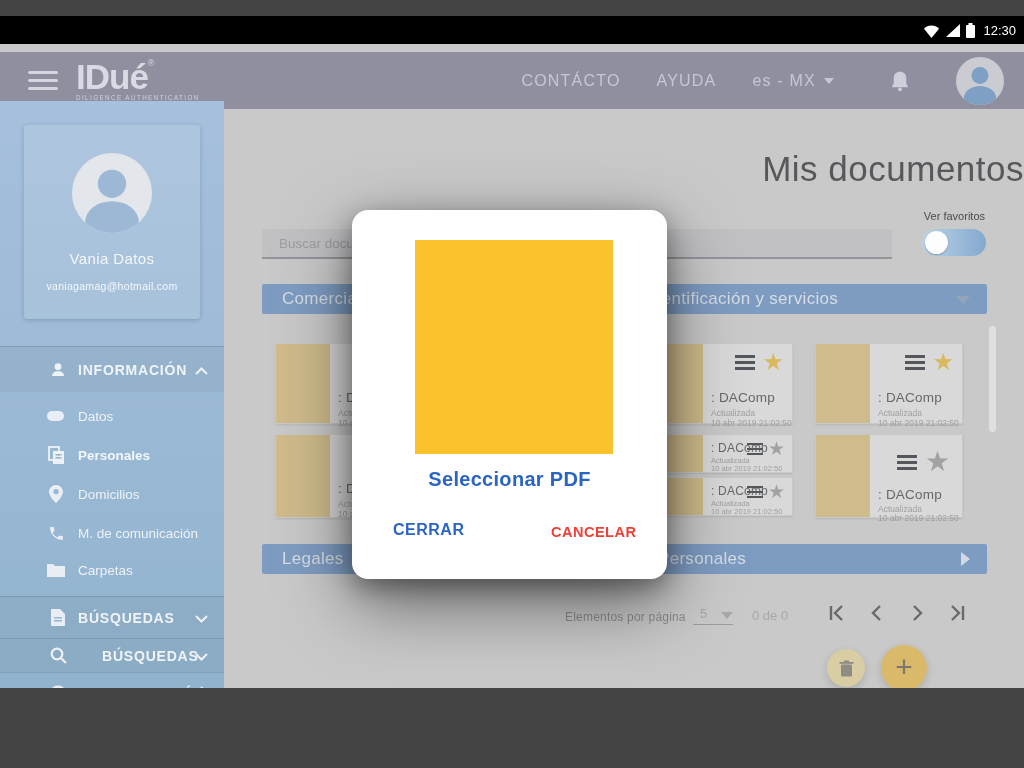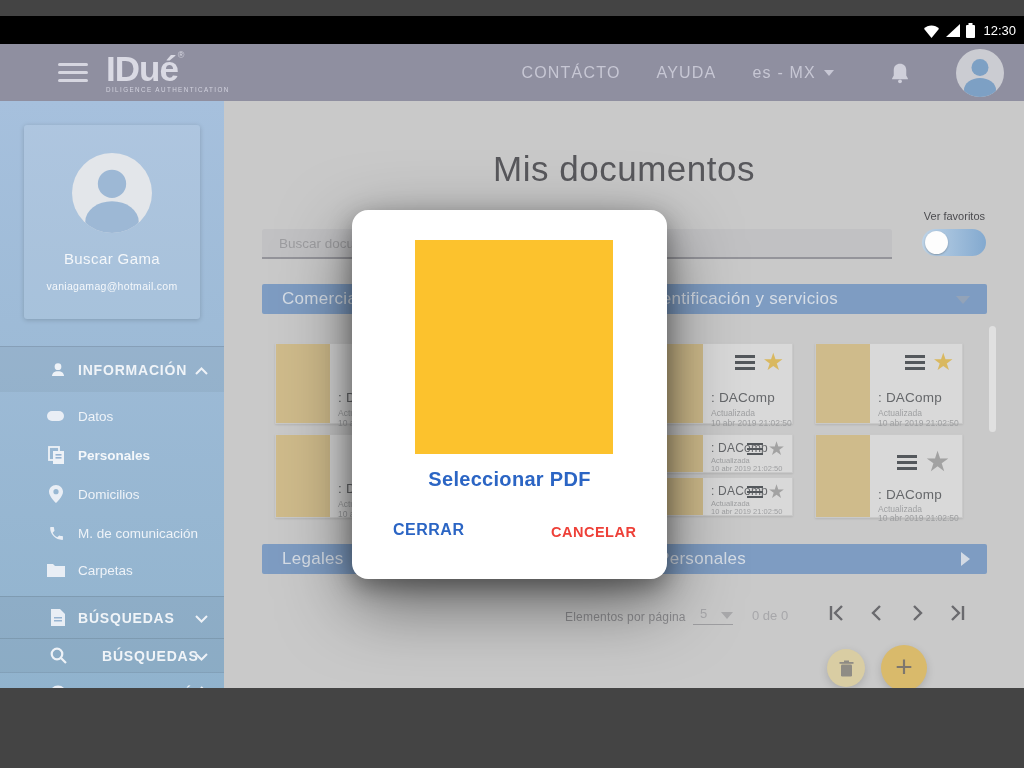--- a/index.html
+++ b/index.html
@@ -5,22 +5,22 @@
   * { margin:0; padding:0; box-sizing:border-box; }
   body { background:#444; font-family:"Liberation Sans", sans-serif; }
   #screen { position:relative; width:1024px; height:672px; overflow:hidden; background:#c9c9c9; margin:16px auto; }
 
   
   .statusbar { position:absolute; left:0; top:0; width:1024px; height:28px; background:#000;
     display:flex; align-items:center; justify-content:flex-end; gap:6px; padding-right:8px; }
   .statusbar .time { color:#fff; font-size:13px; margin-left:2px; }
 
   
-  .appbar { position:absolute; left:0; top:28px; width:1024px; height:57px; background:#8f8fa0;
-    display:flex; align-items:center;padding-left:30px; }
+  .appbar { position:absolute; left:0; top:36px; width:1024px; height:57px; background:#8f8fa0;
+    display:flex; align-items:center; }
   .hamburger { width:30px; margin-left:28px; cursor:pointer; }
   .hamburger i { display:block; width:30px; height:3.5px; background:#d6d6e0; border-radius:2px; margin:4.5px 0; }
   .logo-block { margin-left:18px; line-height:1; }
   .logo-main { font-size:35px; font-weight:700; color:#dadae4; letter-spacing:-1px; }
   .logo-reg { font-size:9px; color:#dadae4; vertical-align:top; }
   .logo-tag { font-size:6.3px; letter-spacing:1.4px; color:#d2d2de; margin-top:1px; }
   .appbar-spacer { flex:1; }
   .appbar-link { color:#c7c7d4; font-size:16px; letter-spacing:1.2px; cursor:pointer; }
   .locale { display:flex; align-items:center; gap:8px; cursor:pointer; }
   .tri-down-sm { width:0; height:0; border-left:5px solid transparent; border-right:5px solid transparent; border-top:6px solid #c7c7d4; }
@@ -43,21 +43,21 @@
   .side-caret { position:absolute; right:16px; }
   .row-info { top:245px; height:46px; background:rgba(0,0,0,0.045); border-top:1px solid rgba(0,0,0,0.10); }
   .row-datos{top:296px;height:38px} .row-docs{top:335px;height:38px;font-weight:700;color:#f4f7fa}
   .row-domi{top:374px;height:38px} .row-com{top:413px;height:38px} .row-carp{top:450px;height:38px}
   .row-tram { top:495px; height:42px; background:rgba(0,0,0,0.04); border-top:1px solid rgba(0,0,0,0.10); }
   .row-busq { top:537px; height:34px; background:rgba(0,0,0,0.04); border-top:1px solid rgba(0,0,0,0.10);gap:24px; }
   .row-cerr { top:571px; height:42px; border-top:1px solid rgba(0,0,0,0.10); }
 
   
   .main { position:absolute; left:224px; top:85px; width:800px; height:635px; }
-  .page-title { position:absolute; left:0; top:48px; width:800px; text-align:center;
+  .page-title { position:absolute; left:0; top:48px; width:800px; text-align:right;
     font-size:35px; color:#58585c; letter-spacing:0.5px; }
   .search { position:absolute; left:38px; top:128px; width:630px; height:30px;
     background:#c1c1c3; border:0; border-bottom:2px solid #94949a; border-radius:3px 3px 0 0;
     padding:0 17px; font-size:13.5px; color:#77787a; font-family:"Liberation Sans",sans-serif; outline:none; }
   .search::placeholder { color:#9d9da0; }
   .fav-label { position:absolute; right:39px; top:109px; font-size:11px; color:#4b4b4f; }
   .toggle { position:absolute; left:698px; top:128px; width:64px; height:27px; border-radius:14px;
     background:linear-gradient(90deg,#bdd3e7,#83a9cf); cursor:pointer; }
   .toggle .knob { position:absolute; left:3px; top:2px; width:23px; height:23px; border-radius:50%;
     background:#fdfdfd; box-shadow:0 1px 2px rgba(0,0,0,0.25); }
@@ -187,21 +187,21 @@
             <clipPath id="avp">
               <circle cx="24" cy="24" r="24"></circle>
             </clipPath>
           </defs>
         <circle cx="24" cy="24" r="24" fill="#e3e6ea"></circle>
         <g clip-path="url(#avp)" fill="#9db8d5">
             <circle cx="24" cy="18.5" r="8.5"></circle>
             <ellipse cx="24" cy="41" rx="16" ry="12"></ellipse>
           </g>
       </svg>
-      <div class="profile-name">Buscar Gama</div>
+      <div class="profile-name">Vania Datos</div>
       <div class="profile-email">vaniagamag@hotmail.com</div>
     </div>
 
     <div class="side-row side-section row-info">
       <span class="side-icon">
         <svg width="18" height="18" viewBox="0 0 24 24" fill="#eef2f7">
             <circle cx="12" cy="7.5" r="4.5"></circle>
             <path d="M12 13.5c-5 0-8 2.6-8 6.5h16c0-3.9-3-6.5-8-6.5z"></path>
           </svg>
       </span>

